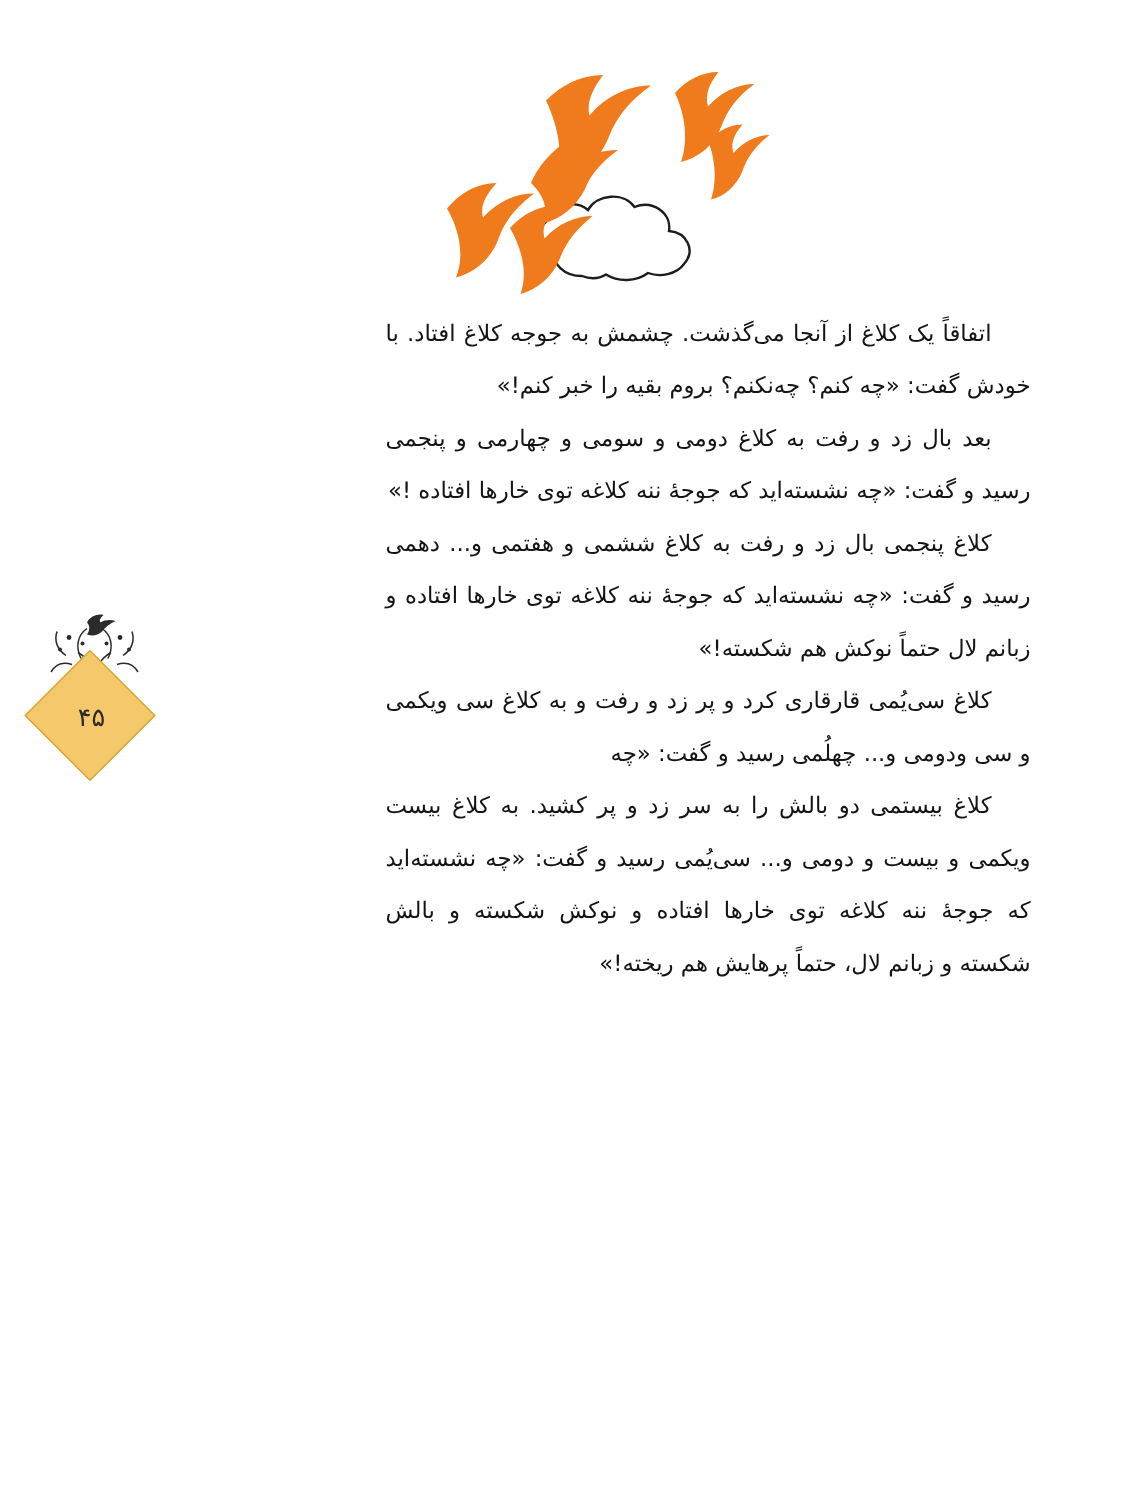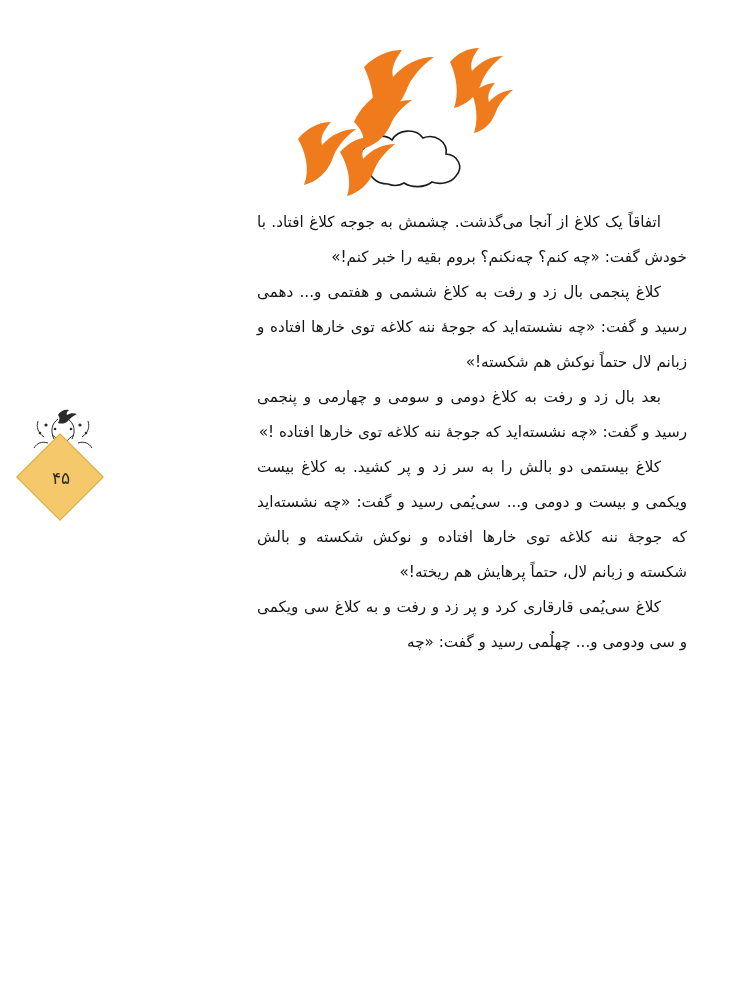--- a/index.html
+++ b/index.html
@@ -155,19 +155,19 @@
           <circle cx="47" cy="20" r="1.3"></circle>
         </g>
       </svg>
     </div>
     <div class="diamond"></div>
     <div class="page-number-text">۴۵</div>
   </div>
 
   <div class="text-body">
     <p class="para">اتفاقاً یک کلاغ از آنجا می‌گذشت. چشمش به جوجه کلاغ افتاد. با خودش گفت: «چه کنم؟ چه‌نکنم؟ بروم بقیه را خبر کنم!»</p>
+    <p class="para">بعد بال زد و رفت به کلاغ دومی و سومی و چهارمی و پنجمی رسید و گفت: «چه نشسته‌اید که جوجهٔ ننه کلاغه توی خارها افتاده !»</p>
     <p class="para">کلاغ پنجمی بال زد و رفت به کلاغ ششمی و هفتمی و... دهمی رسید و گفت: «چه نشسته‌اید که جوجهٔ ننه کلاغه توی خارها افتاده و زبانم لال حتماً نوکش هم شکسته!»</p>
-    <p class="para">بعد بال زد و رفت به کلاغ دومی و سومی و چهارمی و پنجمی رسید و گفت: «چه نشسته‌اید که جوجهٔ ننه کلاغه توی خارها افتاده !»</p>
+    <p class="para">کلاغ سی‌یُمی قارقاری کرد و پر زد و رفت و به کلاغ سی ویکمی و سی ودومی و... چهلُمی رسید و گفت: «چه</p>
     <p class="para">کلاغ بیستمی دو بالش را به سر زد و پر کشید. به کلاغ بیست ویکمی و بیست و دومی و... سی‌یُمی رسید و گفت: «چه نشسته‌اید که جوجهٔ ننه کلاغه توی خارها افتاده و نوکش شکسته و بالش شکسته و زبانم لال، حتماً پرهایش هم ریخته!»</p>
-    <p class="para">کلاغ سی‌یُمی قارقاری کرد و پر زد و رفت و به کلاغ سی ویکمی و سی ودومی و... چهلُمی رسید و گفت: «چه</p>
   </div>
 
 </div>
 
 </body></html>

